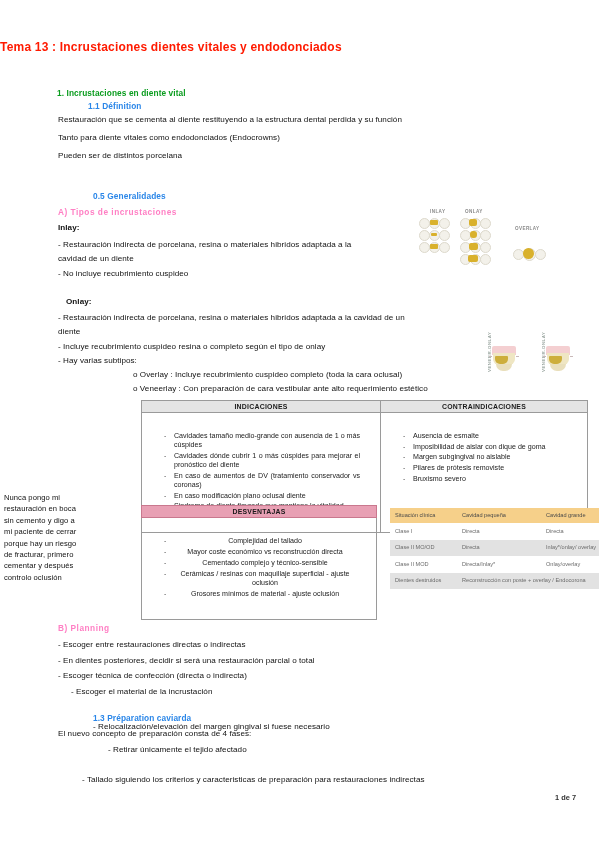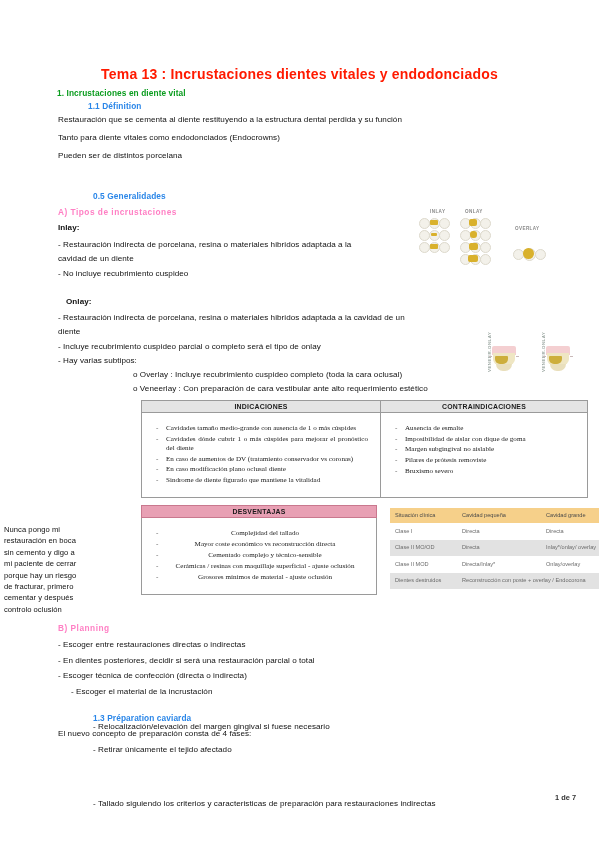--- a/index.html
+++ b/index.html
@@ -6,56 +6,56 @@
   body{
     width:599px;height:848px;position:relative;overflow:hidden;
     font-family:"Liberation Sans","DejaVu Sans",sans-serif;
     color:#111;
   }
   .page{position:absolute;inset:0;}
 
   
   .abs{position:absolute;}
   .title{
-    left:0;right:0;top:66px;text-align:center;
-    font-size:14px;font-weight:bold;color:#ff1a00;letter-spacing:.2px;
+    left:0;right:0;top:40px;text-align:left;
+    font-size:12px;font-weight:bold;color:#ff1a00;letter-spacing:.2px;
   }
   .h1{
     left:57px;top:88px;font-size:8.3px;font-weight:bold;color:#0a9c1e;
     letter-spacing:.1px;
   }
   .h2{
     font-size:8.3px;font-weight:bold;color:#2a86e8;letter-spacing:.1px;
   }
   .h3{
     font-size:8.3px;font-weight:bold;color:#ff7fc4;letter-spacing:.5px;
   }
   .body-line{
     font-size:8.1px;color:#111;white-space:nowrap;letter-spacing:.05px;
   }
   .body-bold{font-weight:bold;}
 
   
   .side-note{
     left:4px;top:492px;width:80px;
-    font-size:7.6px;line-height:11.4px;color:#111;letter-spacing:.05px;margin-top:32px;
+    font-size:7.6px;line-height:11.4px;color:#111;letter-spacing:.05px;
   }
 
   
   .tbl{
     position:absolute;border-collapse:collapse;
     font-size:7.1px;color:#1a1a1a;table-layout:fixed;
   }
   .tbl td,.tbl th{border:1px solid #9a9a9a;vertical-align:top;}
   .tbl th{
     background:#e4e4e4;text-align:center;font-weight:bold;
     font-size:6.9px;letter-spacing:.25px;padding:2px 0 2px;
   }
   .tbl td{padding:3px 4px 4px 3px;}
-  .tbl ul{margin:8px;padding:0;list-style:none;font-family:Liberation Serif, serif;}
+  .tbl ul{margin:16px;padding:0;list-style:none;}
   .tbl li{
     position:relative;padding-left:13px;margin-bottom:1.5px;
     line-height:9.2px;text-align:justify;
   }
   .tbl li:before{
     content:"-";position:absolute;left:3px;top:0;color:#555;
   }
 
   
   #tbl-indicaciones{left:141px;top:400px;width:444px;}
@@ -149,21 +149,21 @@
   <div class="abs h3" style="left:58px;top:207px;">A)  Tipos de incrustaciones</div>
 
   <div class="abs body-line body-bold" style="left:58px;top:223px;">Inlay:</div>
   <div class="abs body-line" style="left:58px;top:240px;">-  Restauración indirecta de porcelana, resina o materiales hibridos adaptada a la</div>
   <div class="abs body-line" style="left:58px;top:254px;">cavidad de un diente</div>
   <div class="abs body-line" style="left:58px;top:269px;">-  No incluye recubrimiento cuspideo</div>
 
   <div class="abs body-line body-bold" style="left:58px;top:297px;margin-left:8px;">Onlay:</div>
   <div class="abs body-line" style="left:58px;top:313px;">-  Restauración indirecta de porcelana, resina o materiales hibridos adaptada a la cavidad de un</div>
   <div class="abs body-line" style="left:58px;top:327px;">diente</div>
-  <div class="abs body-line" style="left:58px;top:342px;">-  Incluye recubrimiento cuspideo parcial o completo será el tipo de onlay</div>
+  <div class="abs body-line" style="left:58px;top:342px;">-  Incluye recubrimiento cuspideo resina o completo según el tipo de onlay</div>
   <div class="abs body-line" style="left:58px;top:356px;">-  Hay varias subtipos:</div>
   <div class="abs body-line" style="left:133px;top:384px;">o Veneerlay : Con preparación de cara vestibular ante alto requerimiento estético</div>
   <div class="abs body-line" style="left:133px;top:370px;">o Overlay : Incluye recubrimiento cuspideo completo (toda la cara oclusal)</div>
 
   <div class="abs side-note">Nunca pongo mi restauración en boca sin cemento y digo a mi paciente de cerrar porque hay un riesgo de fracturar, primero cementar y después controlo oclusión</div>
 
   <table class="tbl" id="tbl-indicaciones">
     <tbody>
         <tr>
       <th class="c1">INDICACIONES</th>
@@ -241,23 +241,23 @@
     </table>
 
   <div class="abs h3" style="left:58px;top:623px;">B)  Planning</div>
   <div class="abs body-line" style="left:58px;top:640px;">- Escoger entre restauraciones directas o indirectas</div>
   <div class="abs body-line" style="left:58px;top:656px;">- En dientes posteriores, decidir si será una restauración parcial o total</div>
   <div class="abs body-line" style="left:58px;top:671px;">-  Escoger técnica de confección (directa o indirecta)</div>
   <div class="abs body-line" style="left:58px;top:687px;margin-left:13px;">-  Escoger el material de la incrustación</div>
 
   <div class="abs h2" style="left:93px;top:713px;">1.3 Préparation caviarda</div>
   <div class="abs body-line" style="left:58px;top:729px;">El nuevo concepto de preparación consta de 4 fases:</div>
-  <div class="abs body-line" style="left:93px;top:745px;">- Retirar únicamente el tejido afectado</div>
+  <div class="abs body-line" style="left:108px;top:745px;">- Retirar únicamente el tejido afectado</div>
   <div class="abs body-line" style="left:93px;top:722px;">- Relocalización/elevación del margen gingival si fuese necesario</div>
-  <div class="abs body-line" style="left:93px;top:775px;margin-top:24px;">- Tallado siguiendo los criterios y caracteristicas de preparación para restauraciones indirectas</div>
+  <div class="abs body-line" style="left:82px;top:775px;">- Tallado siguiendo los criterios y caracteristicas de preparación para restauraciones indirectas</div>
 
   <div class="fig-label" style="left:430px;top:209px;">INLAY</div>
   <div class="fig-label" style="left:465px;top:209px;">ONLAY</div>
   <div class="fig-label" style="left:515px;top:226px;">OVERLAY</div>
 
   <div>
     <div class="tooth" style="left:419px;top:218px;"></div>
     <div class="tooth" style="left:429px;top:218px;"></div>
     <div class="tooth" style="left:439px;top:218px;"></div>
     <div class="filling" style="left:430px;top:220px;width:8px;height:5px;border-radius:1px;"></div>

